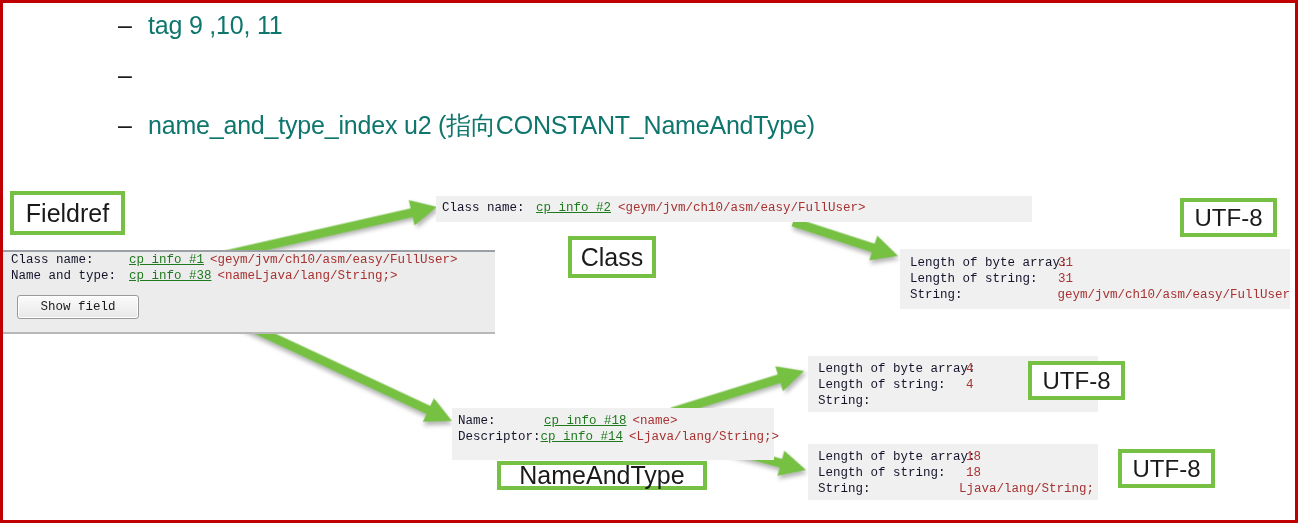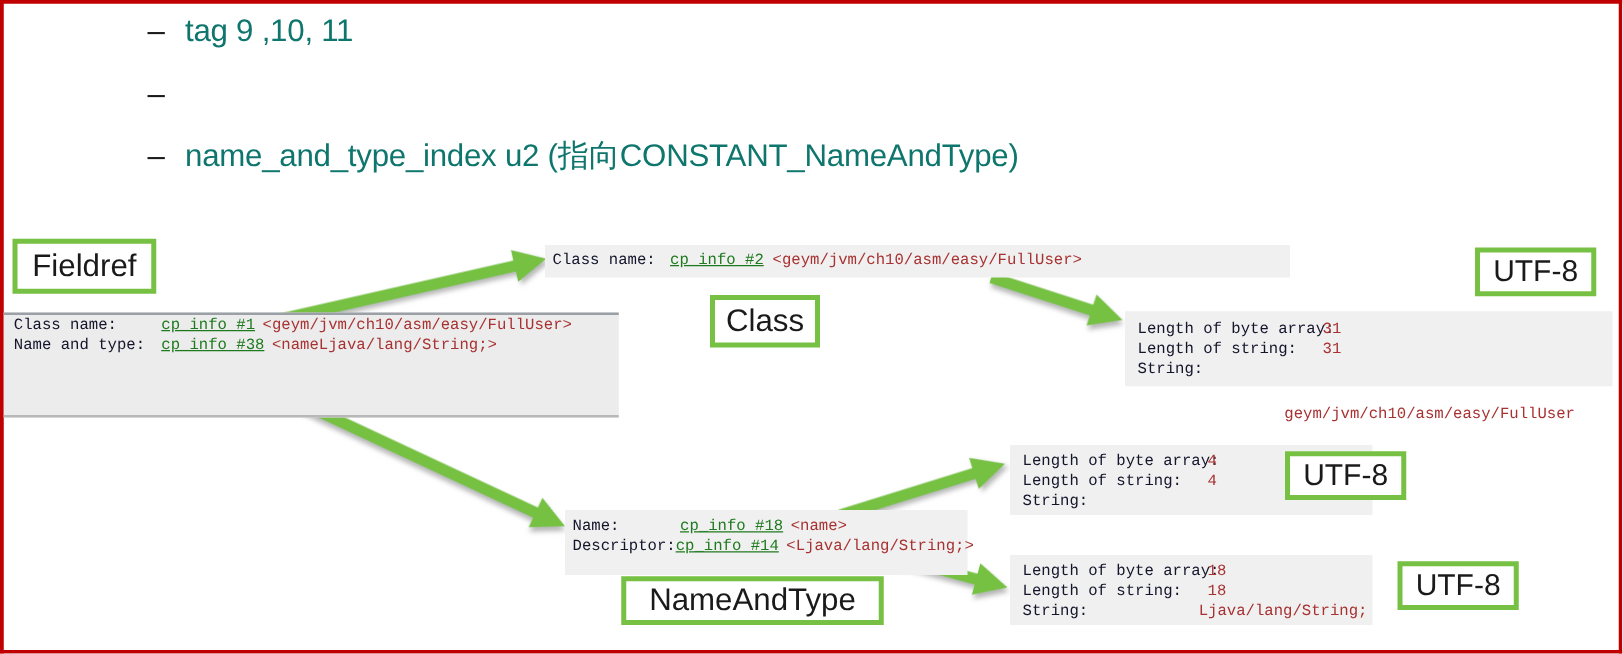--- a/index.html
+++ b/index.html
@@ -64,37 +64,37 @@
     font-family:"Liberation Mono", monospace;font-size:12.5px;
     color:#1a1a1a;display:flex;align-items:center;justify-content:center;
     box-shadow:inset 0 0 0 1px #ffffff;
   }
 
   #class-panel{left:436px;top:196px;width:596px;height:26px;padding:4px 0 0 6px;}
   #class-panel .c1{display:inline-block;width:94px;}
 
   #utf1-panel{left:900px;top:249px;width:390px;height:60px;padding:6px 0 0 10px;}
   #utf1-panel .c1{display:inline-block;width:148px;}
-  #utf1-panel .r3 .c2{display:inline-block;width:100%;text-align:right;padding-right:30px;margin-top:36px;}
+  #utf1-panel .r3 .c2{display:inline-block;width:100%;text-align:right;padding-right:0;}
 
   #nat-panel{left:452px;top:408px;width:322px;height:52px;padding:5px 0 0 6px;}
   #nat-panel .c1{display:inline-block;width:86px;}
 
   #utf2-panel{left:808px;top:356px;width:290px;height:56px;padding:5px 0 0 10px;}
   #utf2-panel .c1{display:inline-block;width:148px;}
   #utf2-panel .r3 .c2{display:inline-block;width:100%;text-align:right;padding-right:12px;}
 
   #utf3-panel{left:808px;top:444px;width:290px;height:56px;padding:5px 0 0 10px;}
   #utf3-panel .c1{display:inline-block;width:148px;}
   #utf3-panel .r3 .c2{display:inline-block;width:100%;text-align:right;padding-right:4px;}
 
   
   #tag-fieldref{left:10px;top:191px;width:115px;height:44px;font-size:25px;}
   #tag-class{left:568px;top:236px;width:88px;height:42px;font-size:25px;}
-  #tag-nameandtype{left:497px;top:461px;width:210px;height:39px;font-size:25px;}
+  #tag-nameandtype{left:497px;top:461px;width:210px;height:29px;font-size:25px;}
   #tag-utf8-a{left:1180px;top:198px;width:97px;height:39px;font-size:24px;}
   #tag-utf8-b{left:1028px;top:361px;width:97px;height:39px;font-size:24px;}
   #tag-utf8-c{left:1118px;top:449px;width:97px;height:39px;font-size:24px;}
 
   #arrows{position:absolute;left:0;top:0;width:1298px;height:523px;pointer-events:none;}
 
   .bottom-faint{
     position:absolute;left:600px;top:511px;width:260px;height:10px;
     font-family:"Liberation Sans", sans-serif;font-size:9px;color:#d8d8e0;
     white-space:nowrap;overflow:hidden;
@@ -151,20 +151,21 @@
     <div class="prow">
       <span class="lbl c1">Class name:</span>
       <span class="lnk">cp_info #1</span>
       <span class="val" style="margin-left:6px">&lt;geym/jvm/ch10/asm/easy/FullUser&gt;</span>
     </div>
     <div class="prow">
       <span class="lbl c1">Name and type:</span>
       <span class="lnk">cp_info #38</span>
       <span class="val" style="margin-left:6px">&lt;nameLjava/lang/String;&gt;</span>
     </div>
+    <div class="showfield-btn">Show field</div>
   </div>
 
   <div class="panel" id="class-panel">
     <div class="prow">
       <span class="lbl c1">Class name:</span>
       <span class="lnk">cp_info #2</span>
       <span class="val" style="margin-left:7px">&lt;geym/jvm/ch10/asm/easy/FullUser&gt;</span>
     </div>
   </div>
 

